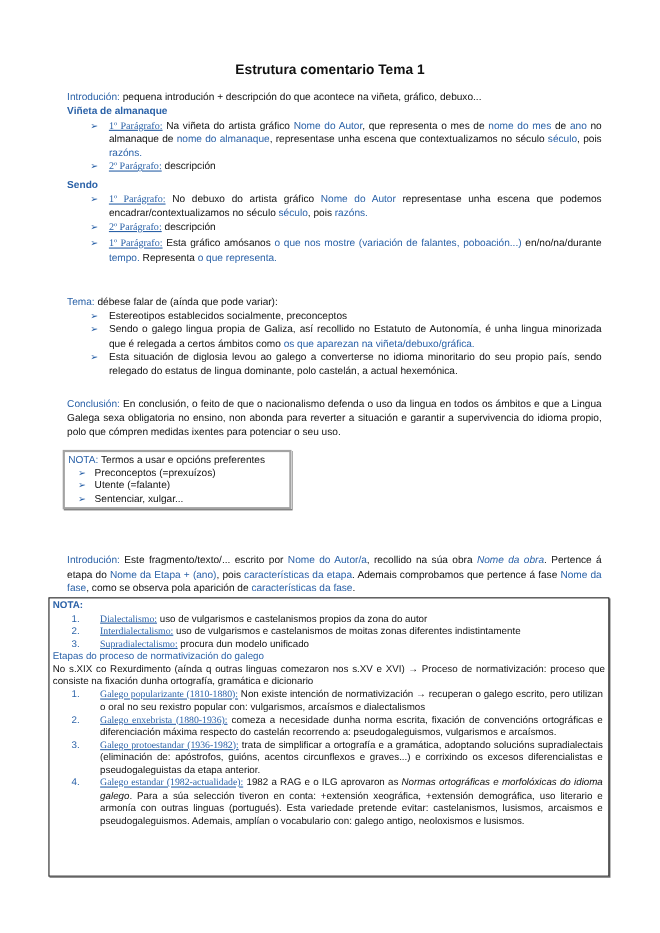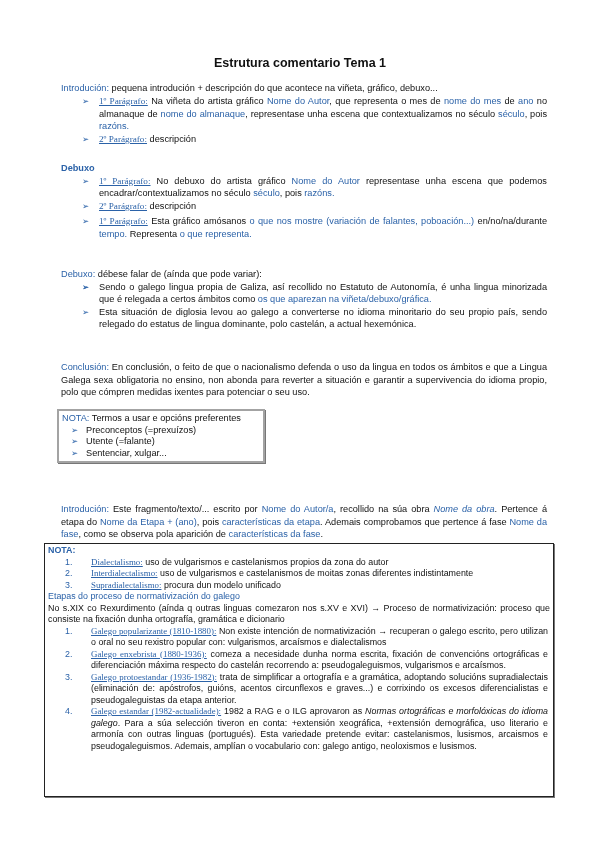--- a/index.html
+++ b/index.html
@@ -29,34 +29,35 @@
 
 <div class="page">
 
   <div class="title" style="top:57px">Estrutura comentario Tema 1</div>
 
   <div class="block" style="top:82px">
     <span class="blue">Introdución:</span><span> pequena introdución + descripción do que acontece na viñeta, gráfico, debuxo...</span>
   </div>
 
   <div class="block" style="top:95px">
+    <div class="sub">Viñeta de almanaque</div>
     <ul class="bullets">
       <li>
         <span class="arrow">➢</span>
         <span class="blue u">1º Parágrafo:</span><span> Na viñeta do artista gráfico </span><span class="blue">Nome do Autor</span><span>, que representa o mes de </span><span class="blue">nome do mes</span><span> de </span><span class="blue">ano</span><span> no almanaque de </span><span class="blue">nome do almanaque</span><span>, representase unha escena que contextualizamos no século </span><span class="blue">século</span><span>, pois </span><span class="blue">razóns.</span>
       </li>
       <li>
         <span class="arrow">➢</span>
         <span class="blue u">2º Parágrafo:</span><span> descripción</span>
       </li>
     </ul>
   </div>
 
   <div class="block" style="top:162px">
-    <div class="sub">Debuxo</div>
+    <div class="sub">Sendo</div>
     <ul class="bullets">
       <li>
         <span class="arrow">➢</span>
         <span class="blue u">1º Parágrafo:</span><span> No debuxo do artista gráfico </span><span class="blue">Nome do Autor</span><span> representase unha escena que podemos encadrar/contextualizamos no século </span><span class="blue">século</span><span>, pois </span><span class="blue">razóns.</span>
       </li>
       <li>
         <span class="arrow">➢</span>
         <span class="blue u">2º Parágrafo:</span><span> descripción</span>
       </li>
     </ul>
@@ -65,23 +66,23 @@
   <div class="block" style="top:215px">
     <ul class="bullets">
       <li>
         <span class="arrow">➢</span>
         <span class="blue u">1º Parágrafo:</span><span> Esta gráfico amósanos </span><span class="blue">o que nos mostre (variación de falantes, poboación...)</span><span> en/no/na/durante </span><span class="blue">tempo.</span><span> Representa </span><span class="blue">o que representa.</span>
       </li>
     </ul>
   </div>
 
   <div class="block" style="top:268px">
-    <div><span class="blue">Debuxo:</span><span> débese falar de (aínda que pode variar):</span></div>
+    <div><span class="blue">Tema:</span><span> débese falar de (aínda que pode variar):</span></div>
     <ul class="bullets">
-      <li><span class="arrow">➢</span></li>
+      <li><span class="arrow">➢</span><span>Estereotipos establecidos socialmente, preconceptos</span></li>
       <li><span class="arrow">➢</span><span>Sendo o galego lingua propia de Galiza, así recollido no Estatuto de Autonomía, é unha lingua minorizada que é relegada a certos ámbitos como </span><span class="blue">os que aparezan na viñeta/debuxo/gráfica.</span></li>
       <li><span class="arrow">➢</span><span>Esta situación de diglosia levou ao galego a converterse no idioma minoritario do seu propio país, sendo relegado do estatus de lingua dominante, polo castelán, a actual hexemónica.</span></li>
     </ul>
   </div>
 
   <div class="block justify" style="top:361px">
     <span class="blue">Conclusión:</span><span> En conclusión, o feito de que o nacionalismo defenda o uso da lingua en todos os ámbitos e que a Lingua Galega sexa obligatoria no ensino, non abonda para reverter a situación e garantir a supervivencia do idioma propio, polo que cómpren medidas ixentes para potenciar o seu uso.</span>
   </div>
 
   <div class="nota1">

